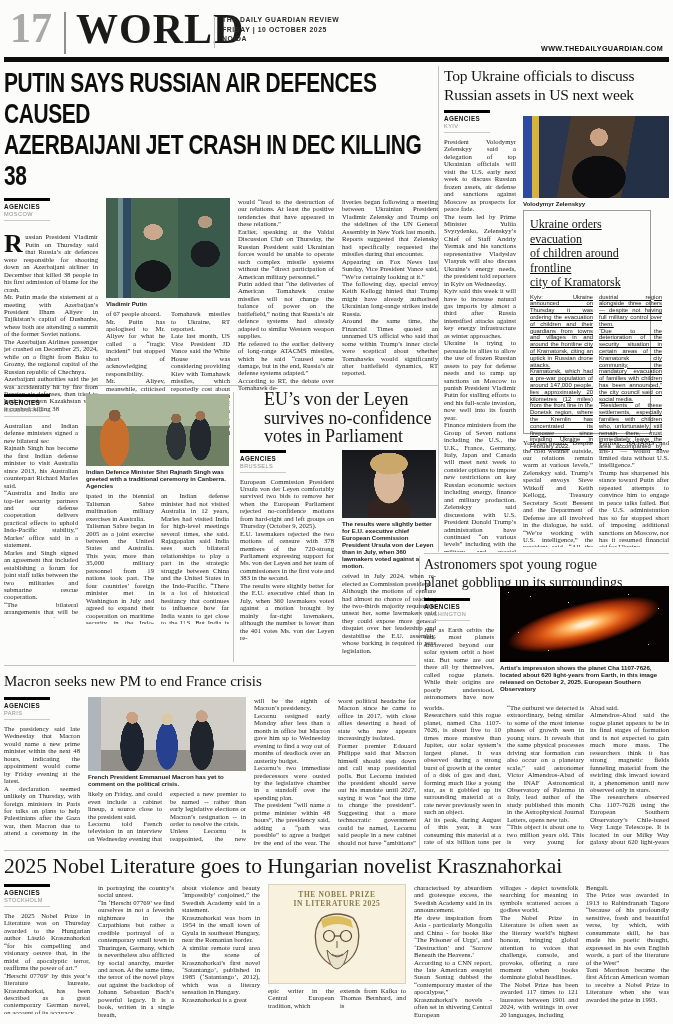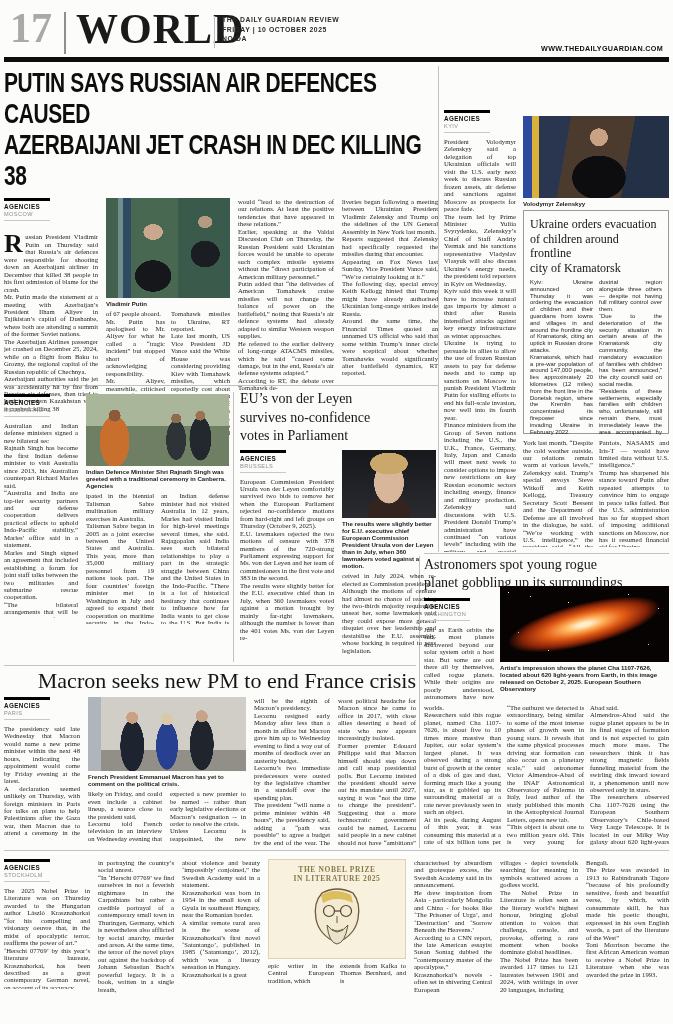--- a/index.html
+++ b/index.html
@@ -128,35 +128,37 @@
 According to RT, the debate over Tomahawk de-</div>
       <div class="col bodytext" style="width:96px;height:246px;">liveries began following a meeting between Ukrainian President Vladimir Zelensky and Trump on the sidelines of the UN General Assembly in New York last month.
 Reports suggested that Zelensky had specifically requested the missiles during that encounter.
 Appearing on Fox News last Sunday, Vice President Vance said, “We’re certainly looking at it.”
 The following day, special envoy Keith Kellogg hinted that Trump might have already authorised Ukrainian long-range strikes inside Russia.
 Around the same time, the Financial Times quoted an unnamed US official who said that some within Trump’s inner circle were sceptical about whether Tomahawks would significantly alter battlefield dynamics, RT reported.</div>
     </div>
   </div>
 
   <div class="abs" style="left:444px;top:66px;width:225px;height:488px;">
+    <div class="hl" style="font-size:15.5px;line-height:19px;letter-spacing:-.2px;">Top Ukraine officials to discuss
+Russian assets in US next week</div>
     <div class="abs" style="left:0;top:44px;width:72px;height:444px;overflow:hidden;">
       <div class="byline">
         <div class="ag">AGENCIES</div>
         <div class="loc">KYIV</div>
       </div>
       <div class="bodytext" style="height:414px;">President Volodymyr Zelenskyy said a delegation of top Ukrainian officials will visit the U.S. early next week to discuss Russian frozen assets, air defense and sanctions against Moscow as prospects for peace fade.
 The team led by Prime Minister Yuliia Svyrydenko, Zelenskyy’s Chief of Staff Andriy Yermak and his sanctions representative Vladyslav Vlasyuk will also discuss Ukraine’s energy needs, the president told reporters in Kyiv on Wednesday.
 Kyiv said this week it will have to increase natural gas imports by almost a third after Russia intensified attacks against key energy infrastructure as winter approaches.
 Ukraine is trying to persuade its allies to allow the use of frozen Russian assets to pay for defense needs and to ramp up sanctions on Moscow to punish President Vladimir Putin for stalling efforts to end his full-scale invasion, now well into its fourth year.
 Finance ministers from the Group of Seven nations including the U.S., the U.K., France, Germany, Italy, Japan and Canada will meet next week to consider options to impose new restrictions on key Russian economic sectors including energy, finance and military production. Zelenskyy said discussions with U.S. President Donald Trump’s administration have continued “on various levels” including with the military and special services since the two leaders met on the sidelines of the United Nations General Assembly in New</div>
     </div>
     <div class="abs" style="left:79px;top:50px;width:146px;">
       <div class="photo ph-zel" style="width:146px;height:82px;"></div>
       <div class="caption">Volodymyr Zelenskyy</div>
-      <div class="boxed" style="width:146px;height:224px;margin-top:3px;">
+      <div class="boxed" style="width:128px;height:224px;margin-top:3px;text-decoration:underline;">
         <div class="hl" style="font-size:12px;line-height:14.5px;margin-bottom:4px;">Ukraine orders evacuation
 of children around frontline
 city of Kramatorsk</div>
         <div class="row" style="gap:6px;">
           <div class="col bodytext smalltext" style="width:63px;height:156px;font-family:'Liberation Sans',sans-serif;">Kyiv: Ukraine announced on Thursday it was ordering the evacuation of children and their guardians from towns and villages in and around the frontline city of Kramatorsk, citing an uptick in Russian drone attacks.
 Kramatorsk, which had a pre-war population of around 147,000 people, lies approximately 20 kilometres (12 miles) from the front line in the Donetsk region, where the Kremlin has concentrated its firepower since invading Ukraine in February 2022.
 The Kremlin in September of that year claimed to have annexed the in-</div>
           <div class="col bodytext smalltext" style="width:63px;height:156px;font-family:'Liberation Sans',sans-serif;">dustrial region alongside three others — despite not having full military control over them.
 “Due to the deterioration of the security situation in certain areas of the Kramatorsk city community, the mandatory evacuation of families with children has been announced,” the city council said on social media.
 “Residents of these settlements, especially families with children who, unfortunately, still remain there, must immediately leave the area accompanied by representatives of the evacuation services,” it added.</div>
@@ -190,21 +192,21 @@
         <div class="row" style="gap:7px;">
           <div class="col bodytext" style="width:68px;height:136px;">ipated in the biennial Talisman Sabre multination military exercises in Australia.
 Talisman Sabre began in 2005 as a joint exercise between the United States and Australia. This year, more than 35,000 military personnel from 19 nations took part. The four countries’ foreign minister met in Washington in July and agreed to expand their cooperation on maritime security in the Indo-Pacific. Raji Rajagopalan, a senior fellow at the Australian Strategic Policy Institute think tank, said Singh’s visit to Australia was “highly significant” both symbolically and in practical value. While</div>
           <div class="col bodytext" style="width:68px;height:136px;">an Indian defense minister had not visited Australia in 12 years, Marles had visited India for high-level meetings several times, she said. Rajagopalan said India sees such bilateral relationships to play a part in the strategic struggle between China and the United States in the Indo-Pacific. “There is a lot of historical hesitancy that continues to influence how far India wants to get close to the U.S. But India is also pragmatic in recognizing that if China is India’s number one national security problem, it (India) also needs to work with the U.S. to manage the China problem,” Rajagopalan said.</div>
         </div>
       </div>
     </div>
   </div>
 
   <div class="abs" style="left:240px;top:390px;width:196px;height:274px;">
-    <div class="hl" style="font-size:14px;line-height:18.5px;">EU’s von der Leyen
+    <div class="hl" style="font-size:18px;line-height:18.5px;margin-left:24px;">EU’s von der Leyen
 survives no-confidence
 votes in Parliament</div>
     <div class="row" style="margin-top:4px;gap:8px;">
       <div class="col" style="width:94px;height:210px;">
         <div class="byline">
           <div class="ag">AGENCIES</div>
           <div class="loc">BRUSSELS</div>
         </div>
         <div class="bodytext" style="height:176px;">European Commission President Ursula von der Leyen comfortably survived two bids to remove her when the European Parliament rejected no-confidence motions from hard-right and left groups on Thursday (October 9, 2025).
 E.U. lawmakers rejected the two motions of censure with 378 members of the 720-strong Parliament expressing support for Ms. von der Leyen and her team of commissioners in the first vote and 383 in the second.
@@ -213,21 +215,21 @@
       <div class="col" style="width:94px;height:210px;">
         <div class="photo ph-vdl" style="width:94px;height:68px;"></div>
         <div class="caption">The results were slightly better for E.U. executive chief European Commission President Ursula von der Leyen than in July, when 360 lawmakers voted against a motion.</div>
         <div class="bodytext" style="height:94px;">ceived in July 2024, when re-elected as Commission president.
 Although the motions of censure had almost no chance of reaching the two-thirds majority required to unseat her, some lawmakers said they could expose more general disquiet over her leadership and destabilise the E.U. assembly, whose backing is required to pass legislation.</div>
       </div>
     </div>
   </div>
 
   <div class="abs" style="left:4px;top:669px;width:412px;height:179px;">
-    <div class="hl" style="font-size:22px;line-height:24px;text-align:right;">Macron seeks new PM to end France crisis</div>
+    <div class="hl" style="font-size:15px;line-height:24px;">Macron seeks new PM to end France crisis</div>
     <div class="row" style="margin-top:4px;gap:8px;">
       <div class="col" style="width:76px;height:148px;">
         <div class="byline">
           <div class="ag">AGENCIES</div>
           <div class="loc">PARIS</div>
         </div>
         <div class="bodytext" style="height:114px;">The presidency said late Wednesday that Macron would name a new prime minister within the next 48 hours, indicating the appointment would come by Friday evening at the latest.
 A declaration seemed unlikely on Thursday, with foreign ministers in Paris for talks on plans to help Palestinians after the Gaza war, then Macron due to attend a ceremony in the evening honouring a late justice minister who ended capital punishment.
 An announcement of a new prime minister looked more</div>
       </div>
@@ -273,20 +275,21 @@
 At its peak, during August of this year, it was consuming this material at a rate of six billion tons per second, about eight times faster than just a few months earlier.</div>
       <div class="col bodytext" style="width:77px;height:142px;">“The outburst we detected is extraordinary, being similar to some of the most intense phases of growth seen in young stars. It reveals that the same physical processes driving star formation can also occur on a planetary scale,” said astronomer Victor Almendros-Abad of the INAF Astronomical Observatory of Palermo in Italy, lead author of the study published this month in the Astrophysical Journal Letters, opens new tab.
 “This object is about one to two million years old. This is very young for astronomical standards,” Almendros-</div>
       <div class="col bodytext" style="width:79px;height:142px;">Abad said.
 Almendros-Abad said the rogue planet appears to be in its final stages of formation and is not expected to gain much more mass. The researchers think it has strong magnetic fields funneling material from the swirling disk inward toward it, a phenomenon until now observed only in stars.
 The researchers observed Cha 1107-7626 using the European Southern Observatory’s Chile-based Very Large Telescope. It is located in our Milky Way galaxy about 620 light-years from Earth in the constellation Chamaeleon.</div>
     </div>
   </div>
 
   <div class="abs" style="left:4px;top:854px;width:665px;height:168px;">
+    <div class="hl" style="font-size:21.5px;line-height:25px;">2025 Nobel Literature goes to Hungarian novelist Krasznahorkai</div>
     <div class="row" style="margin-top:5px;gap:8px;">
       <div class="col" style="width:86px;height:136px;">
         <div class="byline">
           <div class="ag">AGENCIES</div>
           <div class="loc">STOCKHOLM</div>
         </div>
         <div class="bodytext" style="height:102px;">The 2025 Nobel Prize in Literature was on Thursday awarded to the Hungarian author László Krasznahorkai “for his compelling and visionary oeuvre that, in the midst of apocalyptic terror, reaffirms the power of art.”
 ‘Herscht 07769’ by this year’s literature laureate, Krasznahorkai, has been described as a great contemporary German novel, on account of its accuracy</div>
       </div>
       <div class="col bodytext" style="width:76px;height:136px;">in portraying the country’s social unrest.

